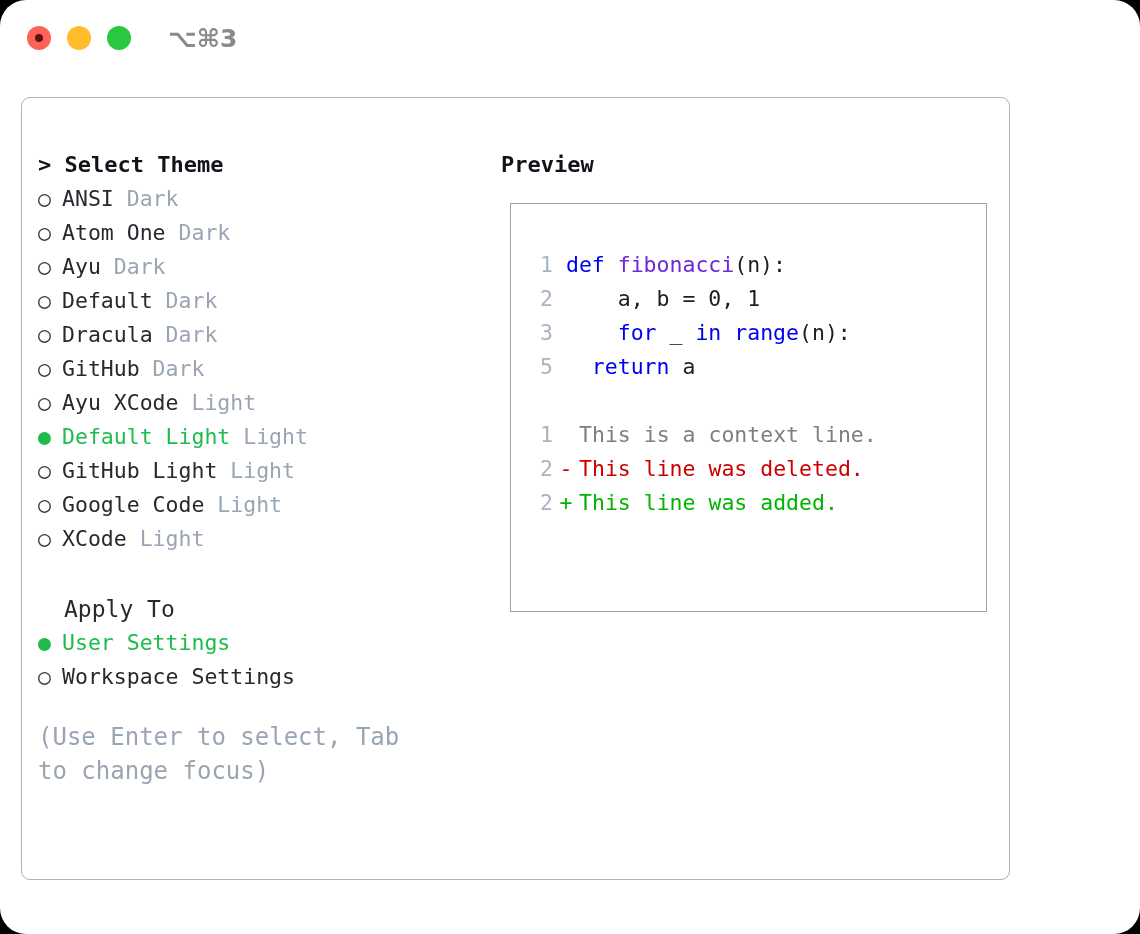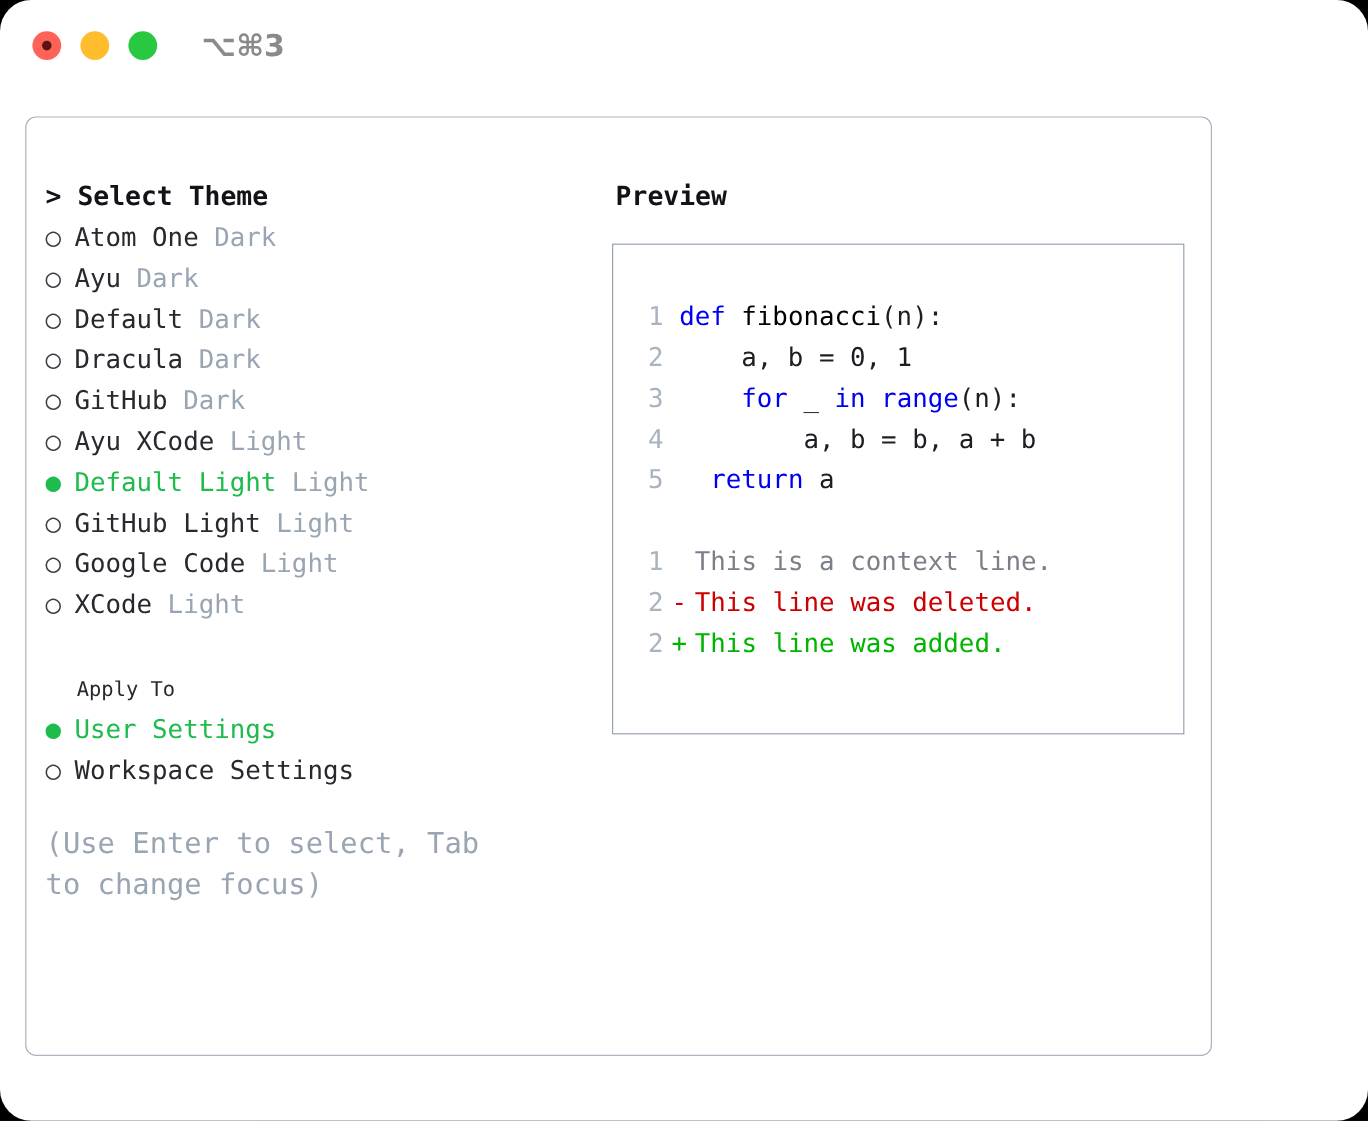--- a/index.html
+++ b/index.html
@@ -101,21 +101,21 @@
   }
   .marker-sel { color: #1dbc4c; }
   .row.selected .theme-name,
   .row.selected .opt-label { color: #1dbc4c; }
   .tag {
     color: #9aa5b4;
   }
   .section-title {
     height: 34px;
     line-height: 34px;
-    font-size: 17px;
+    font-size: 23px;
     color: #27292e;
     padding-left: 26px;
   }
   .spacer-lg { height: 36px; }
   .spacer-md { height: 26px; }
   .hint {
     font-size: 24px;
     line-height: 34px;
     color: #9aa5b4;
     width: 400px;
@@ -126,21 +126,20 @@
     position: absolute;
     left: 479px;
     top: 50px;
     width: 500px;
   }
   .preview-title {
     font-size: 22px;
     font-weight: bold;
     color: #111318;
     line-height: 34px;
-    margin-left: 12px;
   }
   .preview-box {
     position: absolute;
     left: 9px;
     top: 55px;
     width: 477px;
     height: 409px;
     border: 1px solid #98a3b2;
     box-sizing: border-box;
     background: #ffffff;
@@ -157,21 +156,21 @@
     white-space: pre;
   }
   .ln {
     display: inline-block;
     width: 30px;
     text-align: right;
     color: #aab3c0;
   }
   .code-text { color: #1c1e22; }
   .kw   { color: #0000f0; margin-top: 23px; }
-  .fn   { color: #000000; text-align: right; }
+  .fn   { color: #6d28d9; text-align: right; }
   .blank-line { height: 34px; }
   .diff-pfx {
     display: inline-block;
     width: 26px;
     text-align: center;
   }
   .d-ctx { color: #7b7f87; }
   .d-del { color: #cc0000; }
   .d-add { color: #00b400; }
 </style>
@@ -185,20 +184,21 @@
     <div class="dot dot-min"></div>
     <div class="dot dot-max"></div>
     <div class="shortcut">⌥⌘3</div>
   </div>
 
   <div class="panel">
 
     <div class="left-col">
       <div class="row header-row">&gt; Select Theme</div>
       <div id="theme-rows">
+          <div class="row"><span class="marker">○</span><span class="theme-name">ANSI</span><span class="tag"> Dark</span></div>
           <div class="row"><span class="marker">○</span><span class="theme-name">Atom One</span><span class="tag"> Dark</span></div>
           <div class="row"><span class="marker">○</span><span class="theme-name">Ayu</span><span class="tag"> Dark</span></div>
           <div class="row"><span class="marker">○</span><span class="theme-name">Default</span><span class="tag"> Dark</span></div>
           <div class="row"><span class="marker">○</span><span class="theme-name">Dracula</span><span class="tag"> Dark</span></div>
           <div class="row"><span class="marker">○</span><span class="theme-name">GitHub</span><span class="tag"> Dark</span></div>
           <div class="row"><span class="marker">○</span><span class="theme-name">Ayu XCode</span><span class="tag"> Light</span></div>
           <div class="row selected"><span class="marker marker-sel">●</span><span class="theme-name">Default Light</span><span class="tag"> Light</span></div>
           <div class="row"><span class="marker">○</span><span class="theme-name">GitHub Light</span><span class="tag"> Light</span></div>
           <div class="row"><span class="marker">○</span><span class="theme-name">Google Code</span><span class="tag"> Light</span></div>
           <div class="row"><span class="marker">○</span><span class="theme-name">XCode</span><span class="tag"> Light</span></div>
@@ -217,21 +217,20 @@
     </div>
 
     <div class="right-col">
       <div class="preview-title">Preview</div>
       <div class="preview-box">
         <div class="code-area">
           <div id="code-rows">
               <div class="code-line"><span class="ln">1</span> <span class="kw">def </span><span class="fn">fibonacci</span><span class="code-text">(n):</span></div>
               <div class="code-line"><span class="ln">2</span> <span class="code-text">    a, b = 0, 1</span></div>
               <div class="code-line"><span class="ln">3</span> <span class="code-text">    </span><span class="kw">for</span><span class="code-text"> _ </span><span class="kw">in</span><span class="code-text"> </span><span class="kw">range</span><span class="code-text">(n):</span></div>
-              <div class="code-line"><span class="ln">4</span> <span class="code-text">        a, b = b, a + b</span></div>
               <div class="code-line"><span class="ln">5</span> <span class="code-text">  </span><span class="kw">return</span><span class="code-text"> a</span></div>
             </div>
           <div class="blank-line"></div>
           <div id="diff-rows">
               <div class="code-line"><span class="ln">1</span><span class="diff-pfx d-ctx"> </span><span class="d-ctx">This is a context line.</span></div>
               <div class="code-line"><span class="ln">2</span><span class="diff-pfx d-del">-</span><span class="d-del">This line was deleted.</span></div>
               <div class="code-line"><span class="ln">2</span><span class="diff-pfx d-add">+</span><span class="d-add">This line was added.</span></div>
             </div>
         </div>
       </div>

